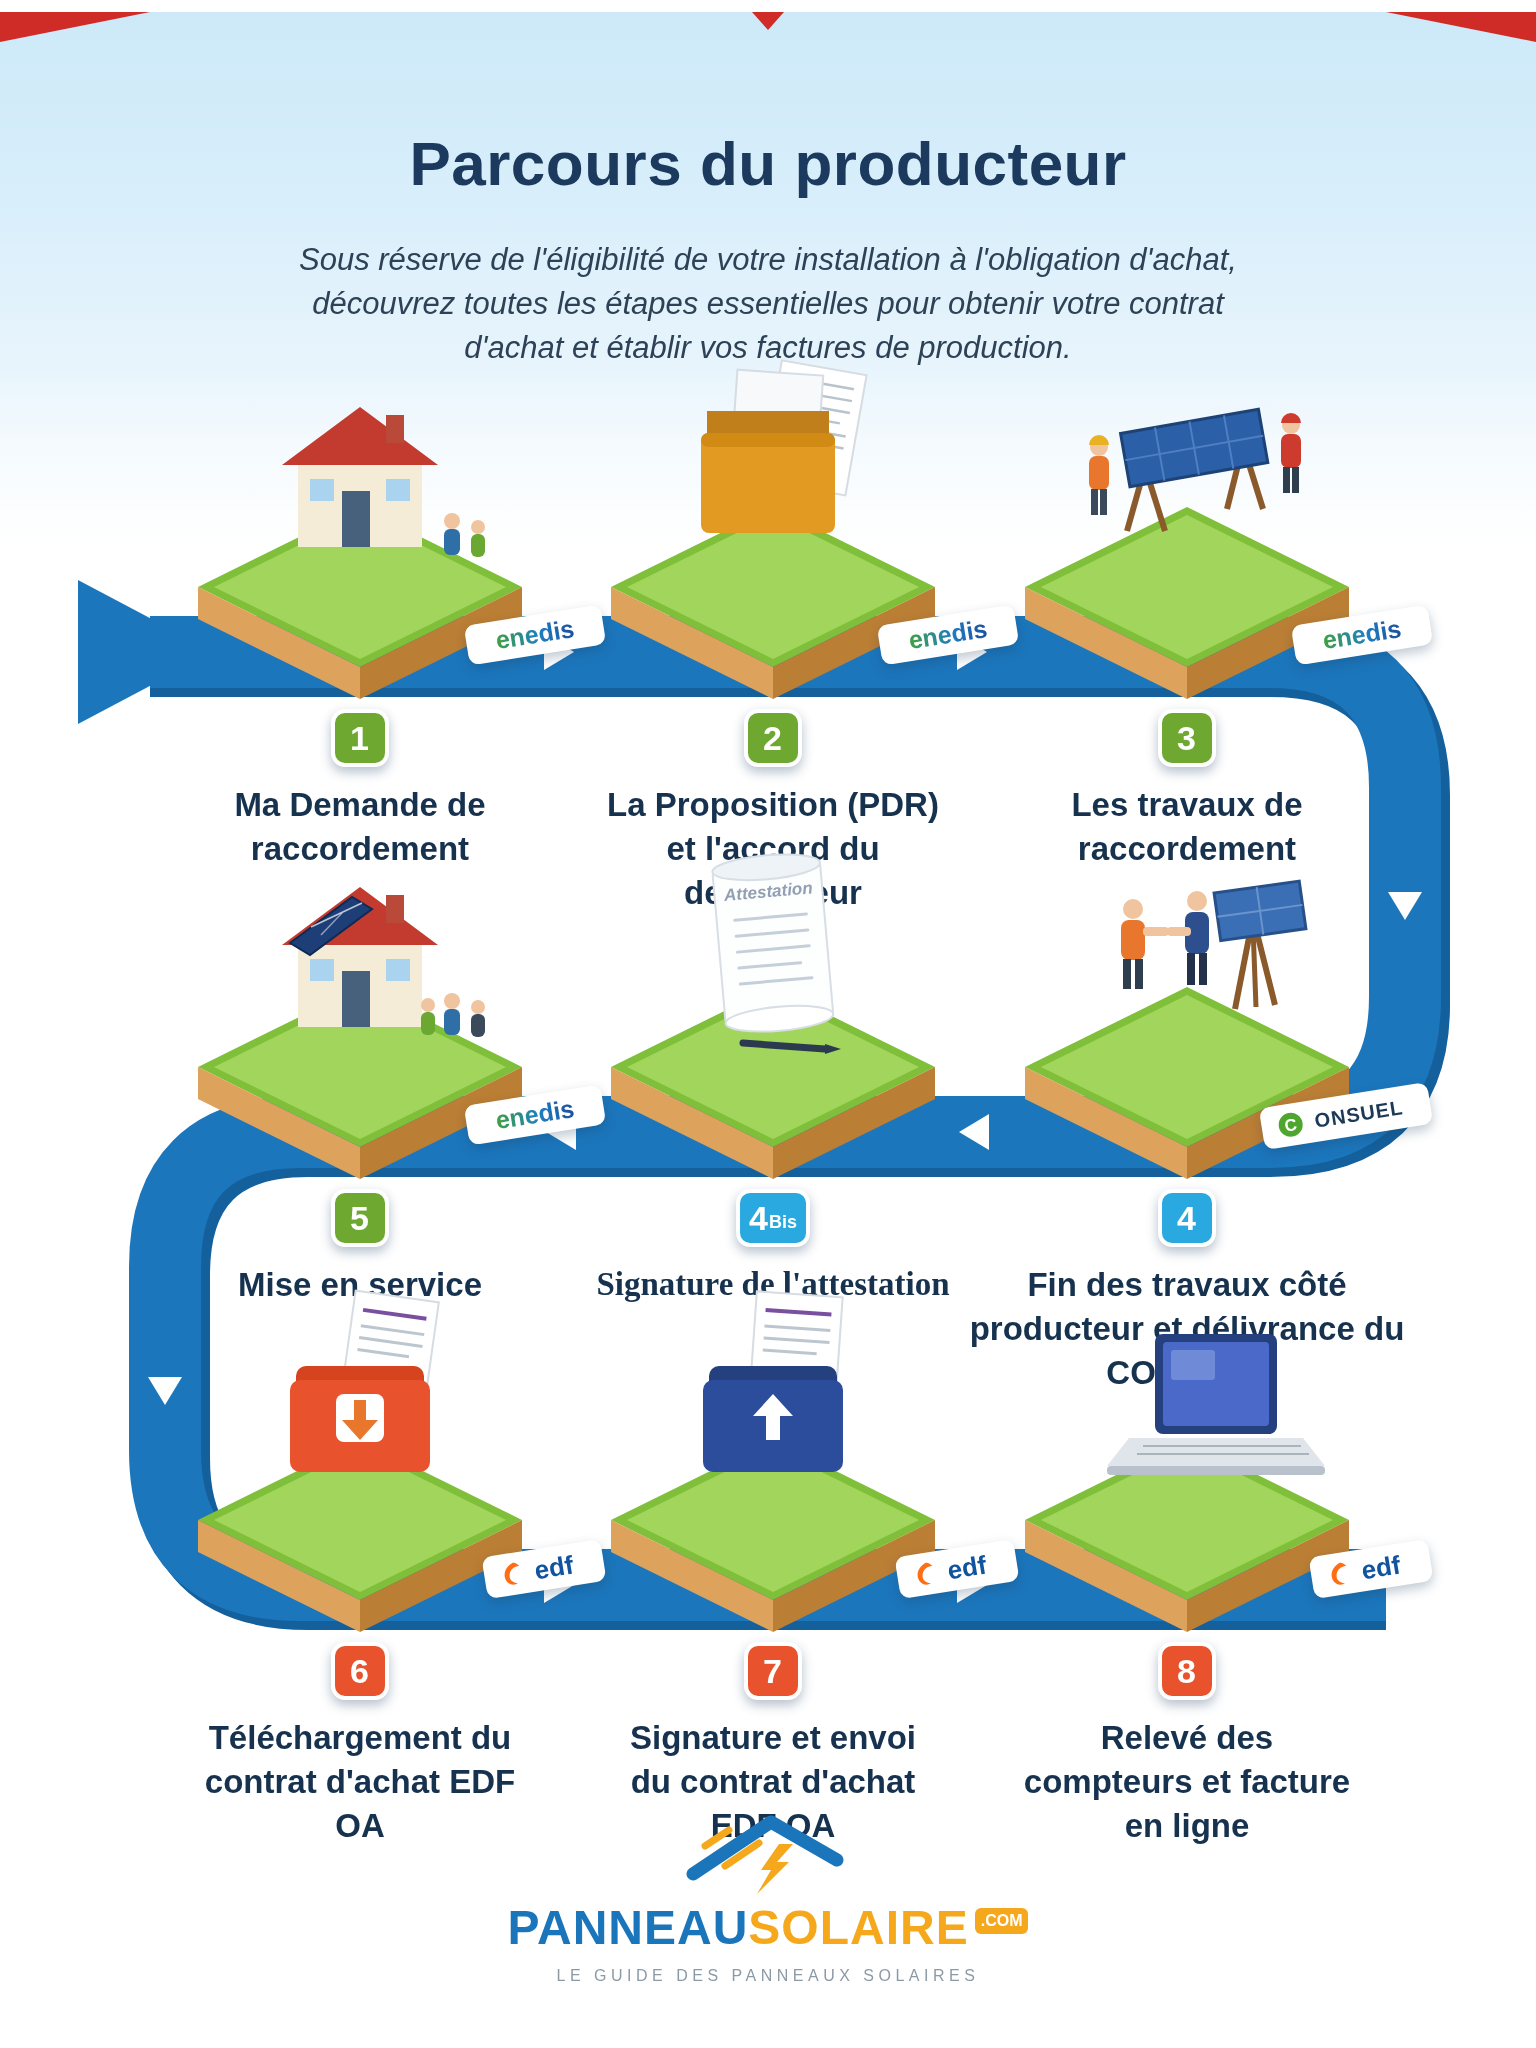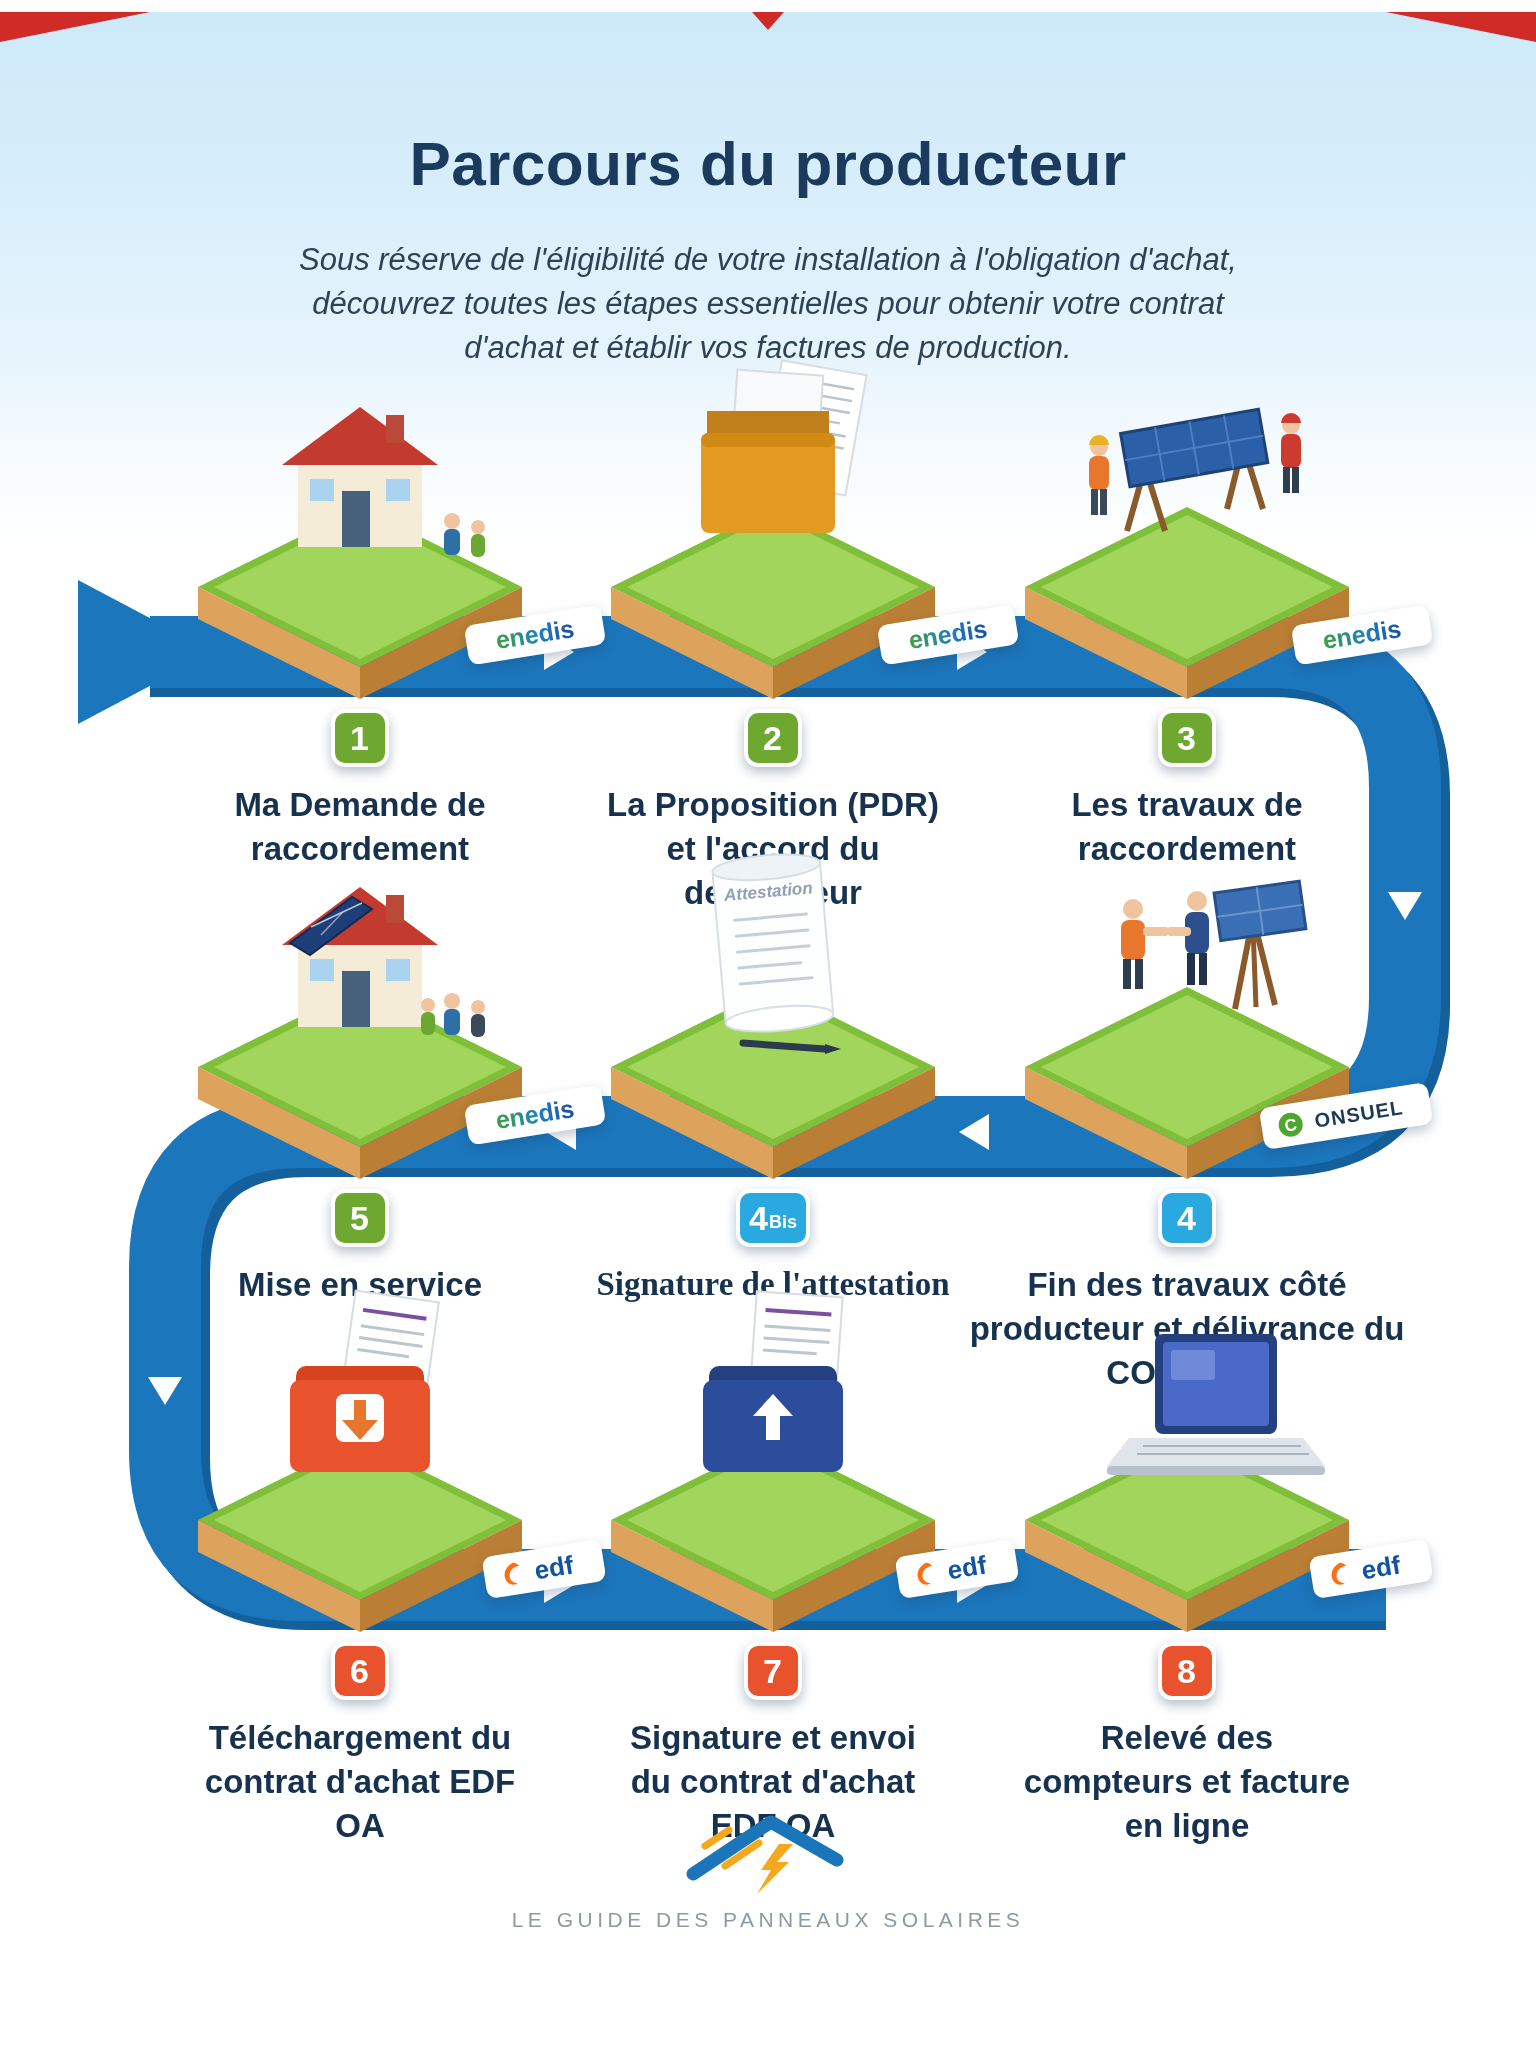--- a/index.html
+++ b/index.html
@@ -41,21 +41,21 @@
   .caption { position:absolute; top:468px; left:50%; transform:translateX(-50%);
     text-align:center; font-size:33px; font-weight:700; color:#16324f; line-height:1.33; }
 
   .footer { position:absolute; top:1788px; width:100%; text-align:center; z-index:2; }
   .logo-mark { display:block; margin:0 auto; }
   .wordmark { margin-top:4px; font-size:48px; font-weight:800; letter-spacing:1px; }
   .w-blue { color:#1b75bb; }
   .w-yellow { color:#f5a81c; }
   .w-com { display:inline-block; background:#f5a81c; color:#ffffff; font-size:16px; font-weight:800;
     padding:4px 6px; border-radius:6px; vertical-align:18px; margin-left:6px; letter-spacing:0; }
-  .tagline { margin-top:12px; font-size:21px; color:#8c9aa6; letter-spacing:4.5px; }
+  .tagline { margin-top:12px; font-size:16px; color:#8c9aa6; letter-spacing:4.5px; }
 </style>
 </head>
 <body>
 
 <div class="canvas">
 
   <div class="deco-left"></div>
   <div class="deco-center"></div>
   <div class="deco-right"></div>
 
@@ -424,16 +424,19 @@
   <div class="footer">
     <svg class="logo-mark" width="230" height="96" viewBox="0 0 230 96">
       <g stroke="#f5a81c" stroke-width="7" stroke-linecap="round">
         <line x1="52" y1="46" x2="76" y2="30"></line>
         <line x1="62" y1="56" x2="92" y2="36"></line>
         <line x1="72" y1="66" x2="106" y2="43"></line>
       </g>
       <path d="M40 74 L118 22 L184 60" stroke="#1b75bb" stroke-width="13" fill="none" stroke-linejoin="round" stroke-linecap="round"></path>
       <polygon points="126,44 108,70 118,70 104,94 136,62 124,62 140,44" fill="#f5a81c"></polygon>
     </svg>
+    <div class="wordmark">
+      <span class="w-blue">PANNEAU</span><span class="w-yellow">SOLAIRE</span><span class="w-com">.COM</span>
+    </div>
     <div class="tagline">LE GUIDE DES PANNEAUX SOLAIRES</div>
   </div>
 
 </div>
 
 </body></html>

